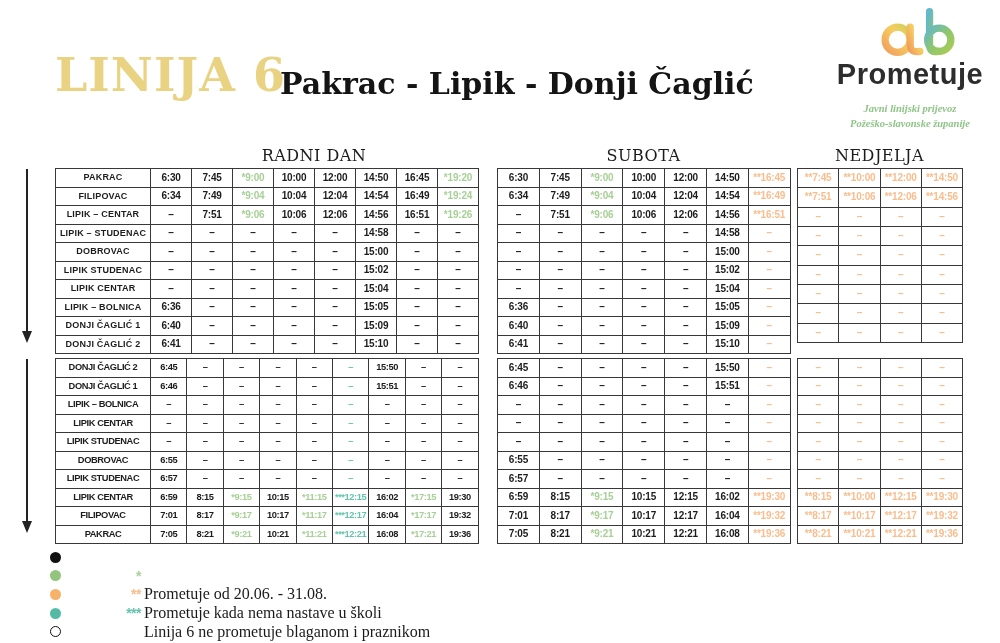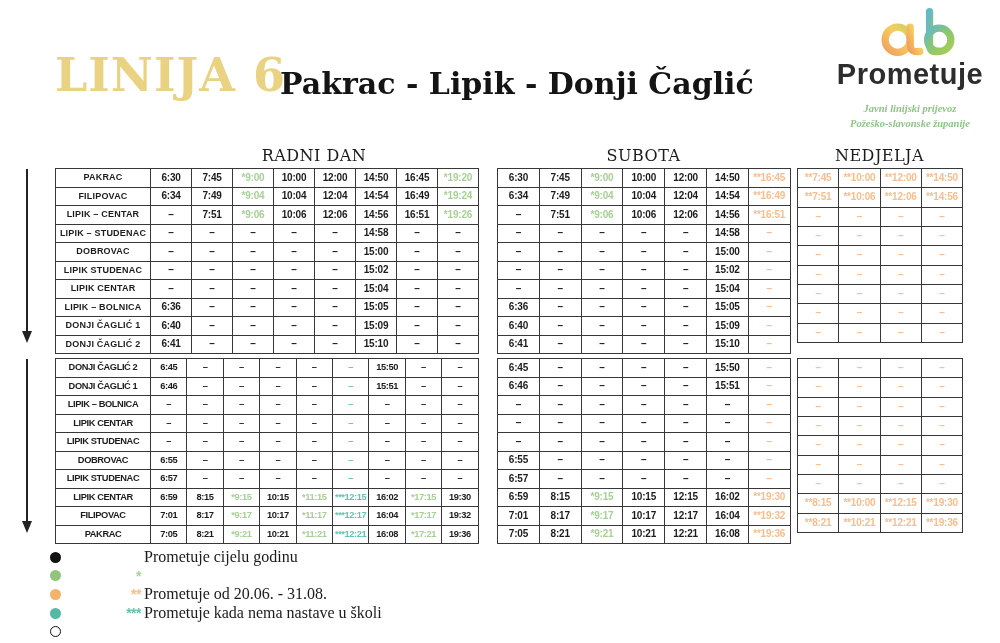--- a/index.html
+++ b/index.html
@@ -636,45 +636,51 @@
         <td style="color: rgb(249, 189, 141);">–</td>
         <td style="color: rgb(249, 189, 141);">–</td>
       </tr>
       <tr>
         <td style="color: rgb(249, 189, 141);">**8:15</td>
         <td style="color: rgb(249, 189, 141);">**10:00</td>
         <td style="color: rgb(249, 189, 141);">**12:15</td>
         <td style="color: rgb(249, 189, 141);">**19:30</td>
       </tr>
       <tr>
+        <td style="color: rgb(249, 189, 141);">**8:17</td>
+        <td style="color: rgb(249, 189, 141);">**10:17</td>
+        <td style="color: rgb(249, 189, 141);">**12:17</td>
+        <td style="color: rgb(249, 189, 141);">**19:32</td>
+      </tr>
+      <tr>
         <td style="color: rgb(249, 189, 141);">**8:21</td>
         <td style="color: rgb(249, 189, 141);">**10:21</td>
         <td style="color: rgb(249, 189, 141);">**12:21</td>
         <td style="color: rgb(249, 189, 141);">**19:36</td>
       </tr>
     </tbody>
   </table>
 
 <div class="abs" style="left:50px;top:548px;">
   <div class="legend-row">
     <span class="dot" style="background: rgb(17, 17, 17);"></span>
     <span class="legend-marker"></span>
-    <span class="legend-text">Prometuje cijelu godinu</span>
   </div>
   <div class="legend-row">
     <span class="dot" style="background: rgb(147, 196, 125);"></span>
     <span class="legend-marker" style="color: rgb(167, 208, 150);">*</span>
   </div>
   <div class="legend-row">
     <span class="dot" style="background: rgb(246, 178, 107);"></span>
     <span class="legend-marker" style="color: rgb(249, 189, 141);">**</span>
     <span class="legend-text">Prometuje od 20.06. - 31.08.</span>
   </div>
   <div class="legend-row">
     <span class="dot" style="background: rgb(85, 186, 163);"></span>
     <span class="legend-marker" style="color: rgb(102, 196, 174);">***</span>
     <span class="legend-text">Prometuje kada nema nastave u školi</span>
   </div>
   <div class="legend-row">
     <span class="dot outline"></span>
     <span class="legend-marker"></span>
+    <span class="legend-text">Linija 6 ne prometuje blaganom i praznikom</span>
   </div>
 </div>
 
 </body></html>

